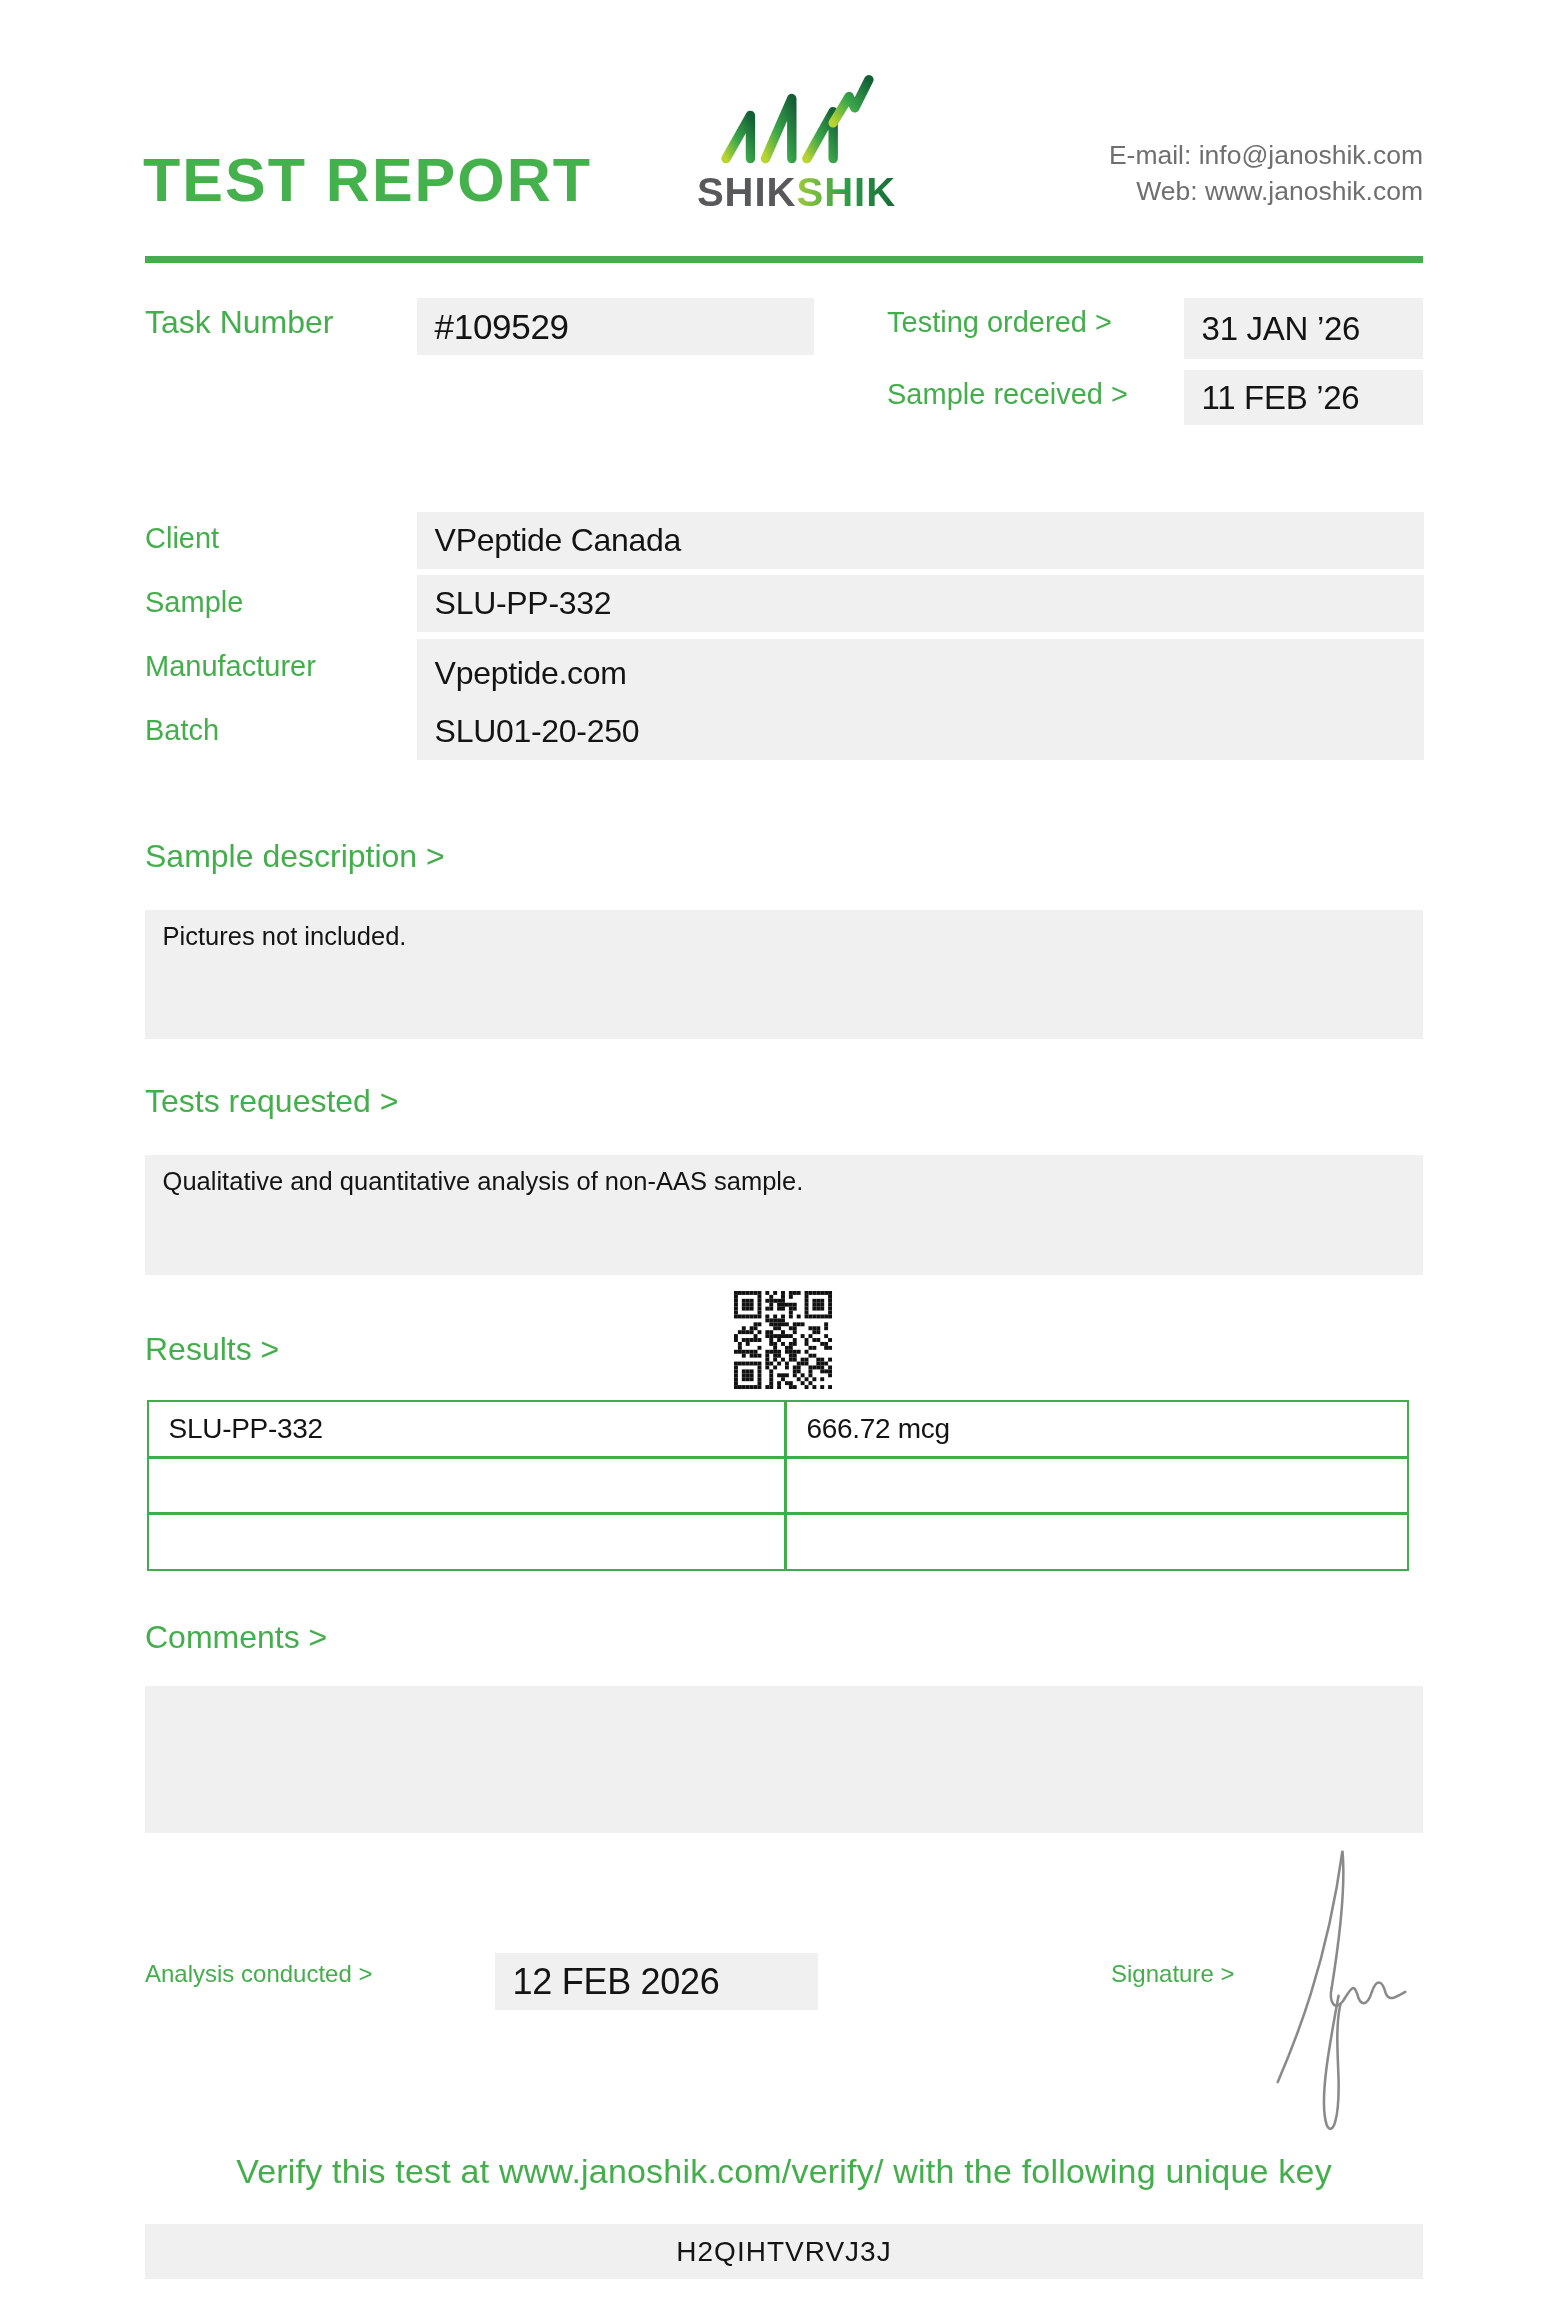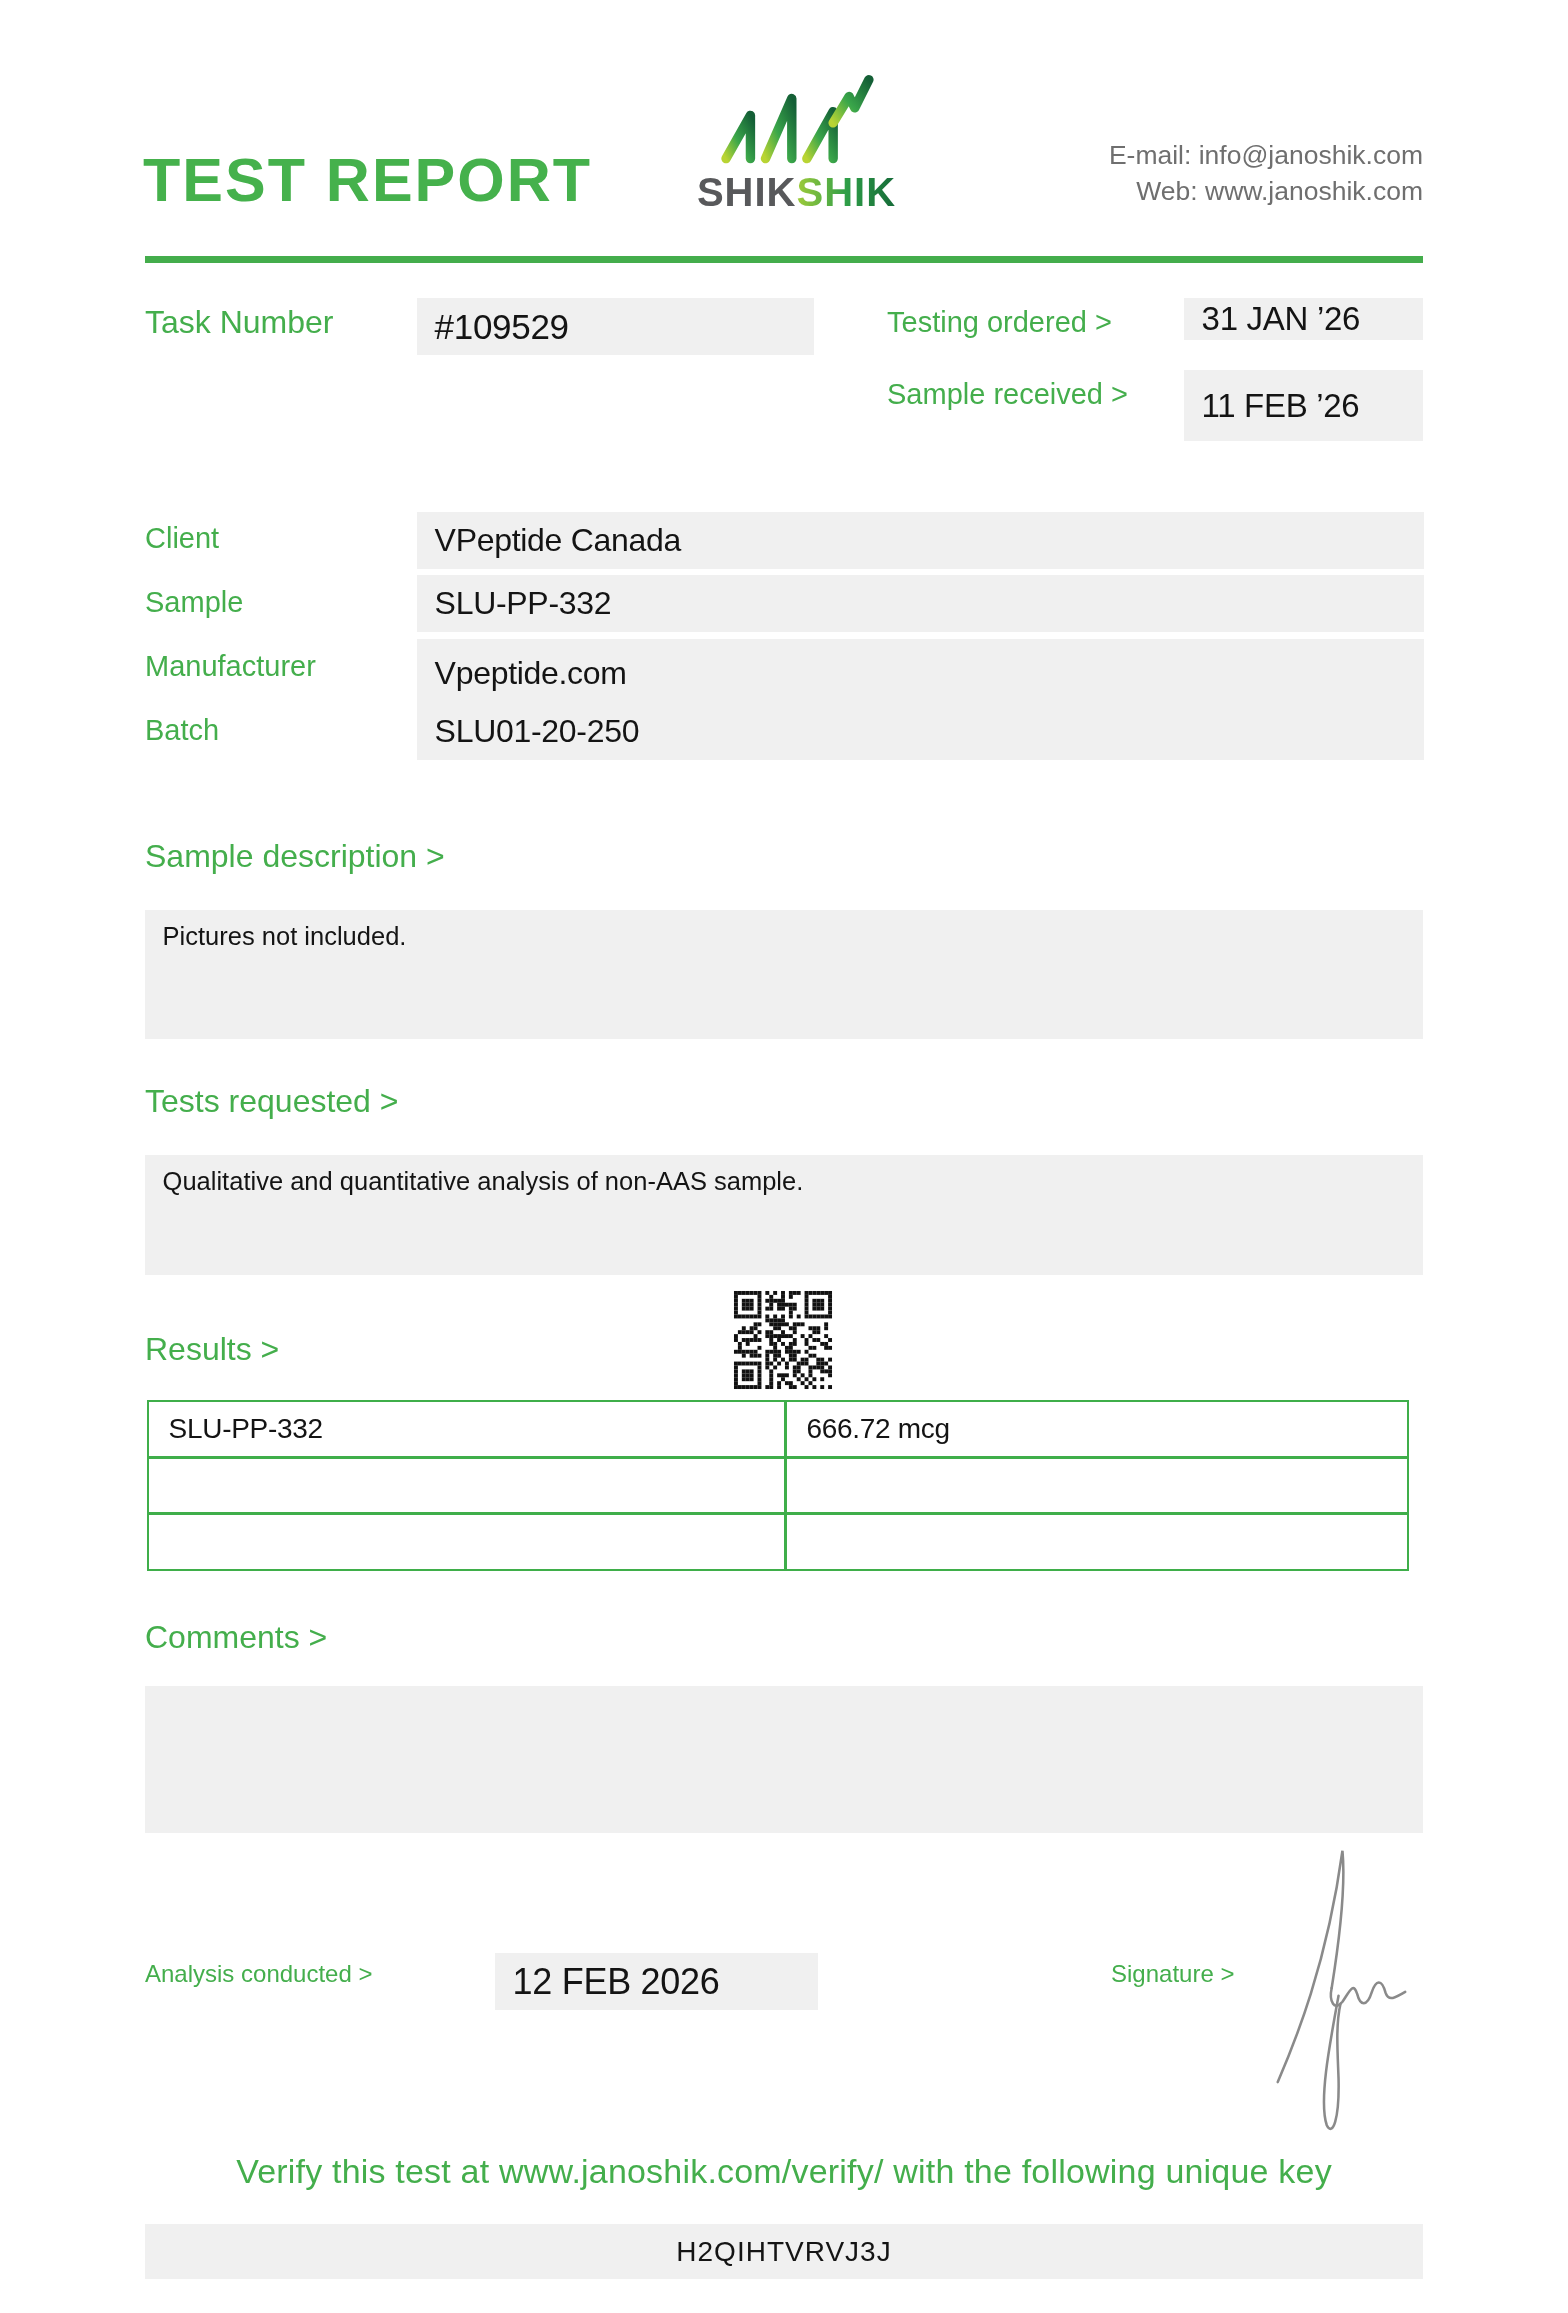--- a/index.html
+++ b/index.html
@@ -92,26 +92,26 @@
   </div>
 
   <div class="rule"></div>
 
   <div class="label" style="left:145px;top:304px;font-size:32px;">Task Number</div>
   <div class="valbox" style="left:417px;top:298px;width:397px;height:57px;font-size:35px;">
     <span class="pad">#109529</span>
   </div>
 
   <div class="label" style="left:887px;top:306px;font-size:29px;">Testing ordered  &gt;</div>
-  <div class="valbox" style="left:1184px;top:298px;width:239px;height:42px;">
+  <div class="valbox" style="left:1184px;top:298px;width:239px;height:61px;">
     <span class="pad">31 JAN ’26</span>
   </div>
 
   <div class="label" style="left:887px;top:378px;font-size:29px;">Sample received &gt;</div>
-  <div class="valbox" style="left:1184px;top:370px;width:239px;height:71px;">
+  <div class="valbox" style="left:1184px;top:370px;width:239px;height:55px;">
     <span class="pad">11 FEB ’26</span>
   </div>
 
   <div class="label" style="left:145px;top:522px;font-size:29px;">Client</div>
   <div class="valbox" style="left:417px;top:512px;width:1007px;height:57px;font-size:32px;align-items:center;">
     <span class="pad">VPeptide Canada</span>
   </div>
 
   <div class="label" style="left:145px;top:586px;font-size:29px;">Sample</div>
   <div class="valbox" style="left:417px;top:575px;width:1007px;height:57px;font-size:32px;">

